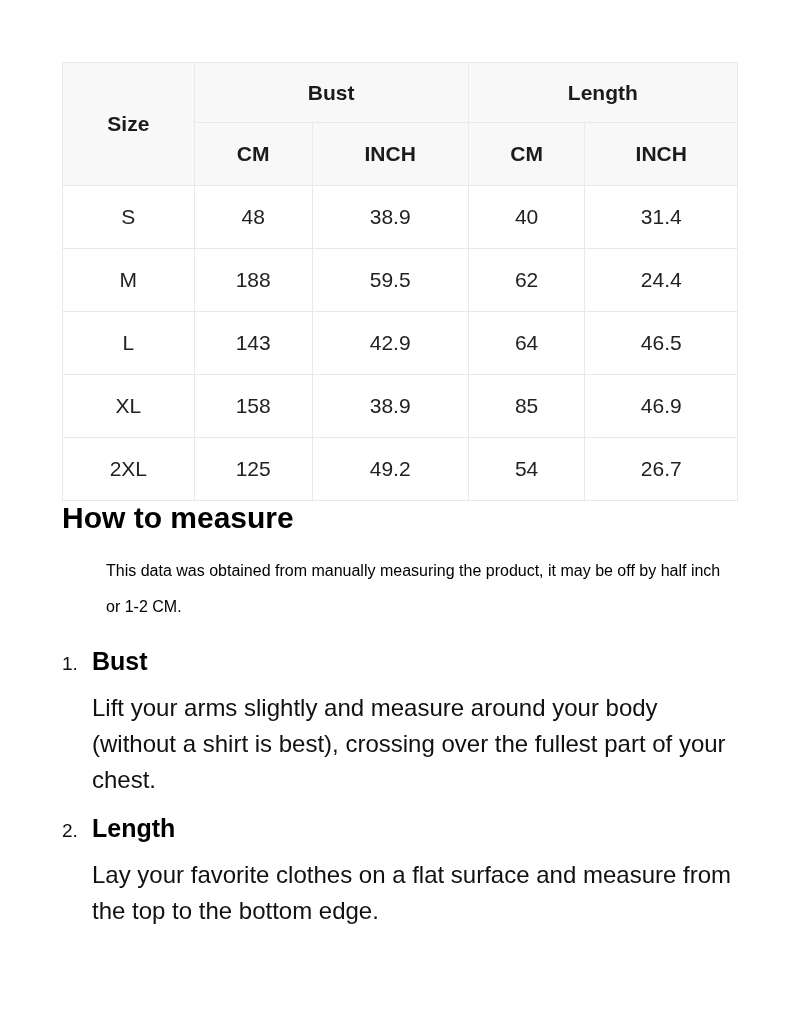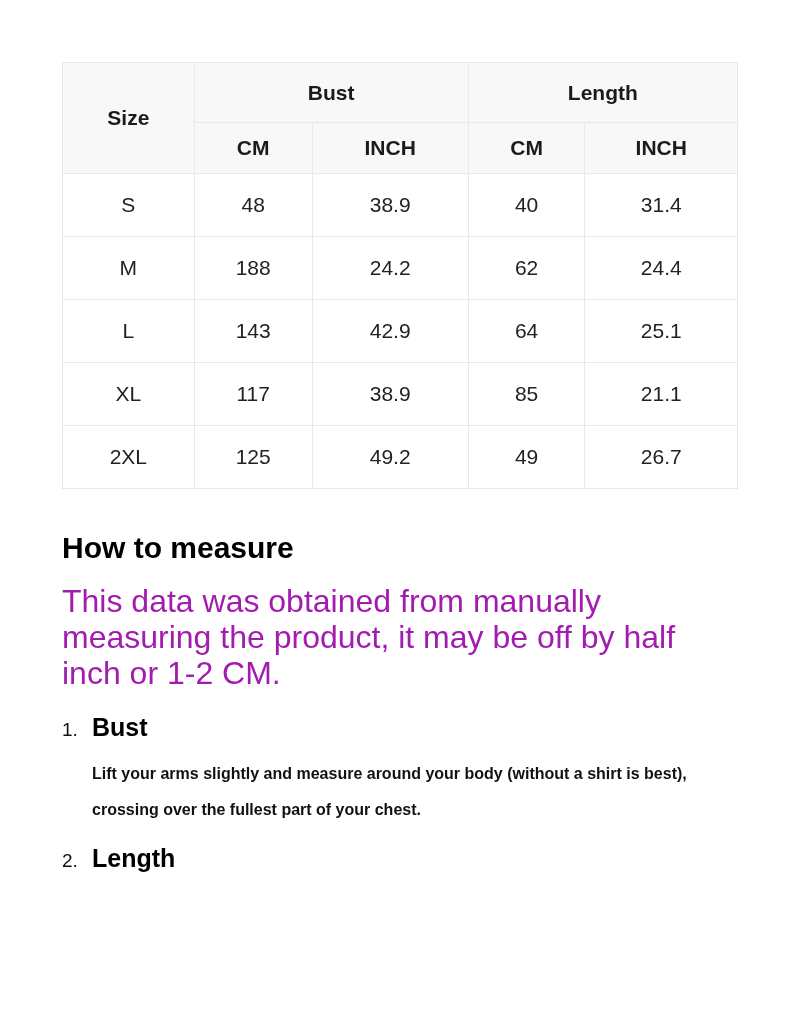--- a/index.html
+++ b/index.html
@@ -29,46 +29,46 @@
     text-align: center;
     vertical-align: middle;
     color: #222222;
   }
   table.size-chart thead th {
     background: #f8f8f8;
     font-weight: bold;
     color: #1b1b1b;
   }
   table.size-chart thead tr.group-row th { height: 60px; }
-  table.size-chart thead tr.sub-row th { height: 51px; }
+  table.size-chart thead tr.sub-row th { height: 63px; }
   table.size-chart tbody td,
   table.size-chart tbody th {
     height: 63px;
     background: #ffffff;
     font-weight: normal;
   }
   col.c-size  { width: 19.5%; }
   col.c-bcm   { width: 17.5%; }
   col.c-binch { width: 23.1%; }
   col.c-lcm   { width: 17.3%; }
   col.c-linch { width: 22.6%; }
 
   
   h2.htm-title {
-    margin-top: 42px;
     font-size: 30px;
     line-height: 1.15;
     font-weight: bold;
     color: #000000;
   }
   p.htm-intro {
     margin-top: 17px;
-    font-size: 32px;
+    font-size: 16px;
     line-height: 36px;
-    color: #a21caf;
+    color: #000000;
+    margin-left: 44px;
   }
   .steps { margin-top: 20px; }
   .step { margin-top: 14px; }
   .step-head {
     display: flex;
     align-items: baseline;
     line-height: 32px;
   }
   .step-num {
     width: 30px;
@@ -76,24 +76,23 @@
     font-size: 19px;
     color: #111111;
   }
   .step-title {
     font-size: 25px;
     font-weight: bold;
     color: #000000;
   }
   .step-desc {
     margin: 10px 0 0 30px;
-    font-size: 16px;
+    font-size: 24px;
     line-height: 36px;
     color: #111111;
-    font-weight: bold;
   }
 </style>
 </head>
 <body>
 
 <div class="page">
 
   <table class="size-chart">
     <colgroup>
       <col class="c-size">
@@ -119,43 +118,43 @@
       <tr>
         <th>S</th>
         <td>48</td>
         <td>38.9</td>
         <td>40</td>
         <td>31.4</td>
       </tr>
       <tr>
         <th>M</th>
         <td>188</td>
-        <td>24.2</td>
+        <td>59.5</td>
         <td>62</td>
         <td>24.4</td>
       </tr>
       <tr>
         <th>L</th>
         <td>143</td>
         <td>42.9</td>
         <td>64</td>
-        <td>25.1</td>
+        <td>46.5</td>
       </tr>
       <tr>
         <th>XL</th>
-        <td>117</td>
+        <td>158</td>
         <td>38.9</td>
         <td>85</td>
-        <td>21.1</td>
+        <td>46.9</td>
       </tr>
       <tr>
         <th>2XL</th>
         <td>125</td>
         <td>49.2</td>
-        <td>49</td>
+        <td>54</td>
         <td>26.7</td>
       </tr>
     </tbody>
   </table>
 
   <h2 class="htm-title">How to measure</h2>
 
   <p class="htm-intro">This data was obtained from manually measuring the product, it may be off by half inch or 1-2 CM.</p>
 
   <div class="steps">
@@ -164,16 +163,17 @@
         <span class="step-num">1.</span>
         <span class="step-title">Bust</span>
       </div>
       <p class="step-desc">Lift your arms slightly and measure around your body (without a shirt is best), crossing over the fullest part of your chest.</p>
     </div>
     <div class="step">
       <div class="step-head">
         <span class="step-num">2.</span>
         <span class="step-title">Length</span>
       </div>
+      <p class="step-desc">Lay your favorite clothes on a flat surface and measure from the top to the bottom edge.</p>
     </div>
   </div>
 
 </div>
 
 </body></html>

